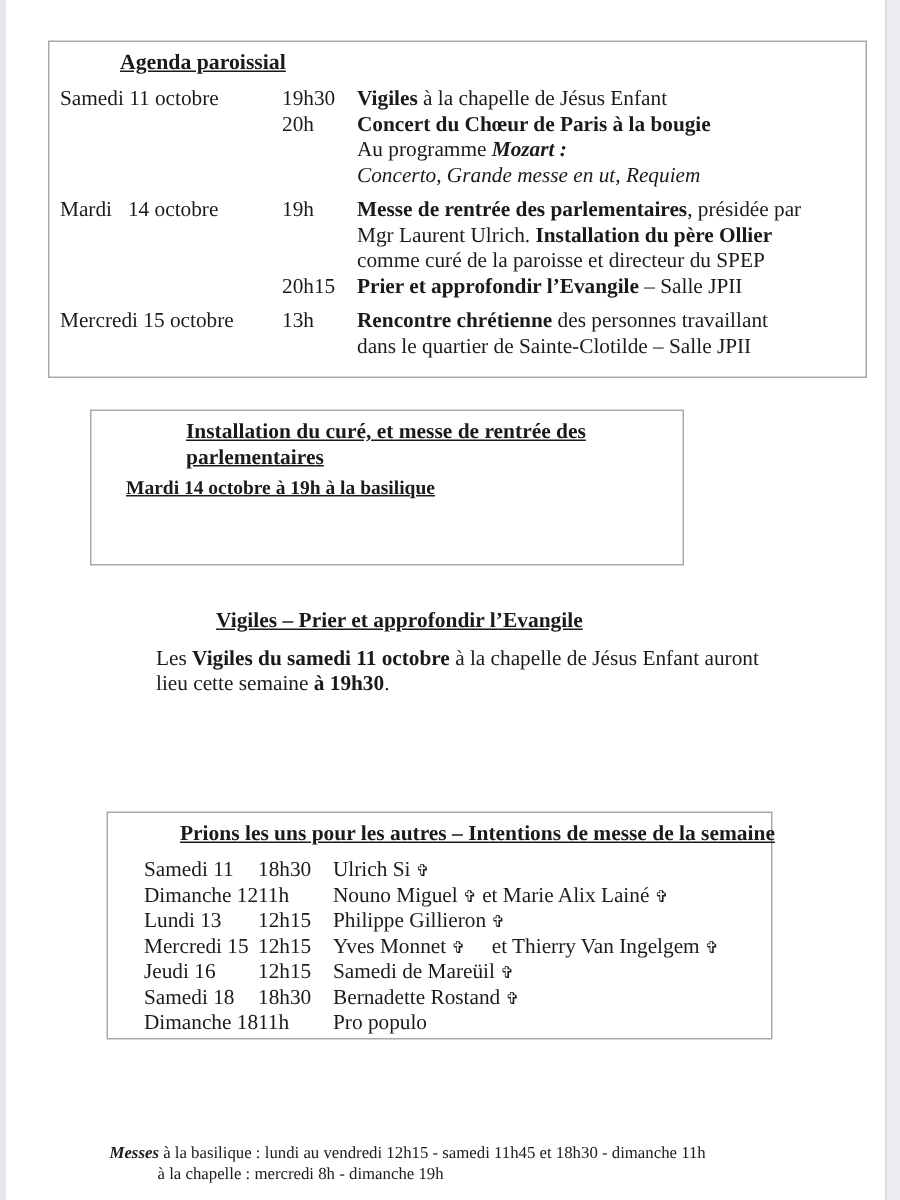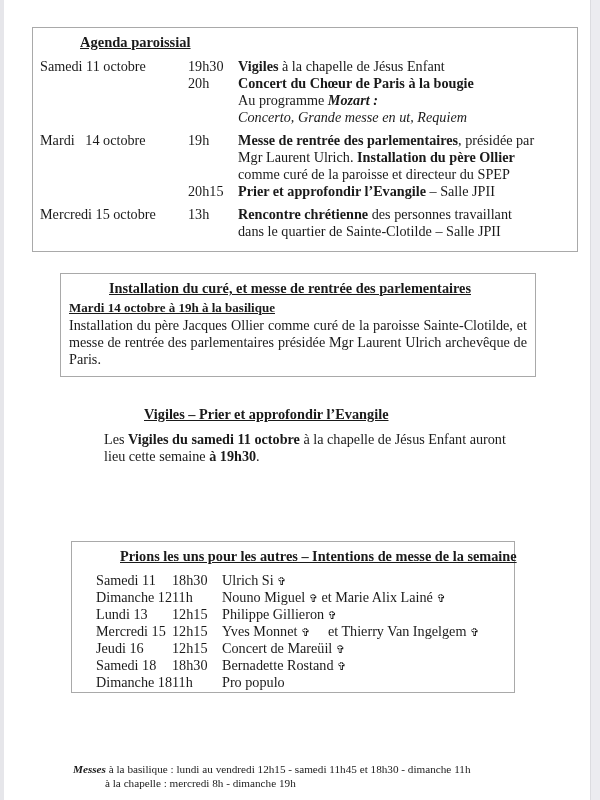--- a/index.html
+++ b/index.html
@@ -18,21 +18,21 @@
 
   
   #agenda { left:32px; top:27px; width:546px; height:225px; }
   #agenda .title { position:absolute; left:7px; top:6px; font-size:14.5px; }
   .ag-row { position:absolute; font-size:14.2px; line-height:16.5px; }
   .ag-day { position:absolute; left:7px; white-space:nowrap; }
   .ag-time { position:absolute; left:155px; white-space:nowrap; }
   .ag-desc { position:absolute; left:205px; white-space:nowrap; }
 
   
-  #install { left:60px; top:273px; width:476px; height:104px; padding:6px 8px; }
+  #install { left:60px; top:273px; width:396px; height:104px; padding:6px 23px; }
   #install .title { font-size:14.3px; line-height:17px; }
   #install .sub { font-weight:bold; font-size:13px; line-height:18px; margin-top:2px;text-decoration:underline; }
   #install .body { font-size:14.2px; line-height:17px; text-align:justify; text-align-last:left; }
 
   
   #vigiles { position:absolute; left:104px; top:406px; width:420px; font-size:14.2px; line-height:17px; }
   #vigiles .title { font-size:14.3px; margin-bottom:8px; }
   #vigiles p { margin:0 0 7px 0; }
 
   
@@ -94,21 +94,20 @@
       </div>
       <div class="ag-row" style="top: 195px; left: 0px; width: 100%;">
         <span class="ag-desc"><span>dans le quartier de Sainte-Clotilde – Salle JPII</span></span>
       </div>
     </div>
 </div>
 
 <div id="install" class="box">
   <div class="title">Installation du curé, et messe de rentrée des parlementaires</div>
   <div class="sub">Mardi 14 octobre à 19h à la basilique</div>
-  <div class="body">Installation du père Jacques Ollier comme curé de la paroisse Sainte-Clotilde, et messe de rentrée des parlementaires présidée Mgr Laurent Ulrich archevêque de Paris.</div>
 </div>
 
 <div id="vigiles">
   <div class="title">Vigiles – Prier et approfondir l’Evangile</div>
   <p><span>Les </span><b>Vigiles du samedi 11 octobre</b><span> à la chapelle de Jésus Enfant auront lieu cette semaine </span><b>à 19h30</b><span>.</span></p>
 </div>
 
 <div id="intentions" class="box">
   <div class="title">Prions les uns pour les autres – Intentions de messe de la semaine</div>
   <div id="int-rows">
@@ -128,21 +127,21 @@
         <span class="int-name" style="white-space: pre;"><span>Philippe Gillieron</span><span class="cross"> ✞</span></span>
       </div>
       <div class="int-row" style="top: 81px; width: 430px;">
         <span class="int-day">Mercredi 15</span>
         <span class="int-time">12h15</span>
         <span class="int-name" style="white-space: pre;"><span>Yves Monnet</span><span class="cross"> ✞</span><span>     et Thierry Van Ingelgem</span><span class="cross"> ✞</span></span>
       </div>
       <div class="int-row" style="top: 98px; width: 430px;">
         <span class="int-day">Jeudi 16</span>
         <span class="int-time">12h15</span>
-        <span class="int-name" style="white-space: pre;"><span>Concert de Mareüil</span><span class="cross"> ✞</span></span>
+        <span class="int-name" style="white-space: pre;"><span>Samedi de Mareüil</span><span class="cross"> ✞</span></span>
       </div>
       <div class="int-row" style="top: 115px; width: 430px;">
         <span class="int-day">Samedi 18</span>
         <span class="int-time">18h30</span>
         <span class="int-name" style="white-space: pre;"><span>Bernadette Rostand</span><span class="cross"> ✞</span></span>
       </div>
       <div class="int-row" style="top: 132px; width: 430px;">
         <span class="int-day">Dimanche 18</span>
         <span class="int-time">11h</span>
         <span class="int-name" style="white-space: pre;"><span>Pro populo</span></span>

